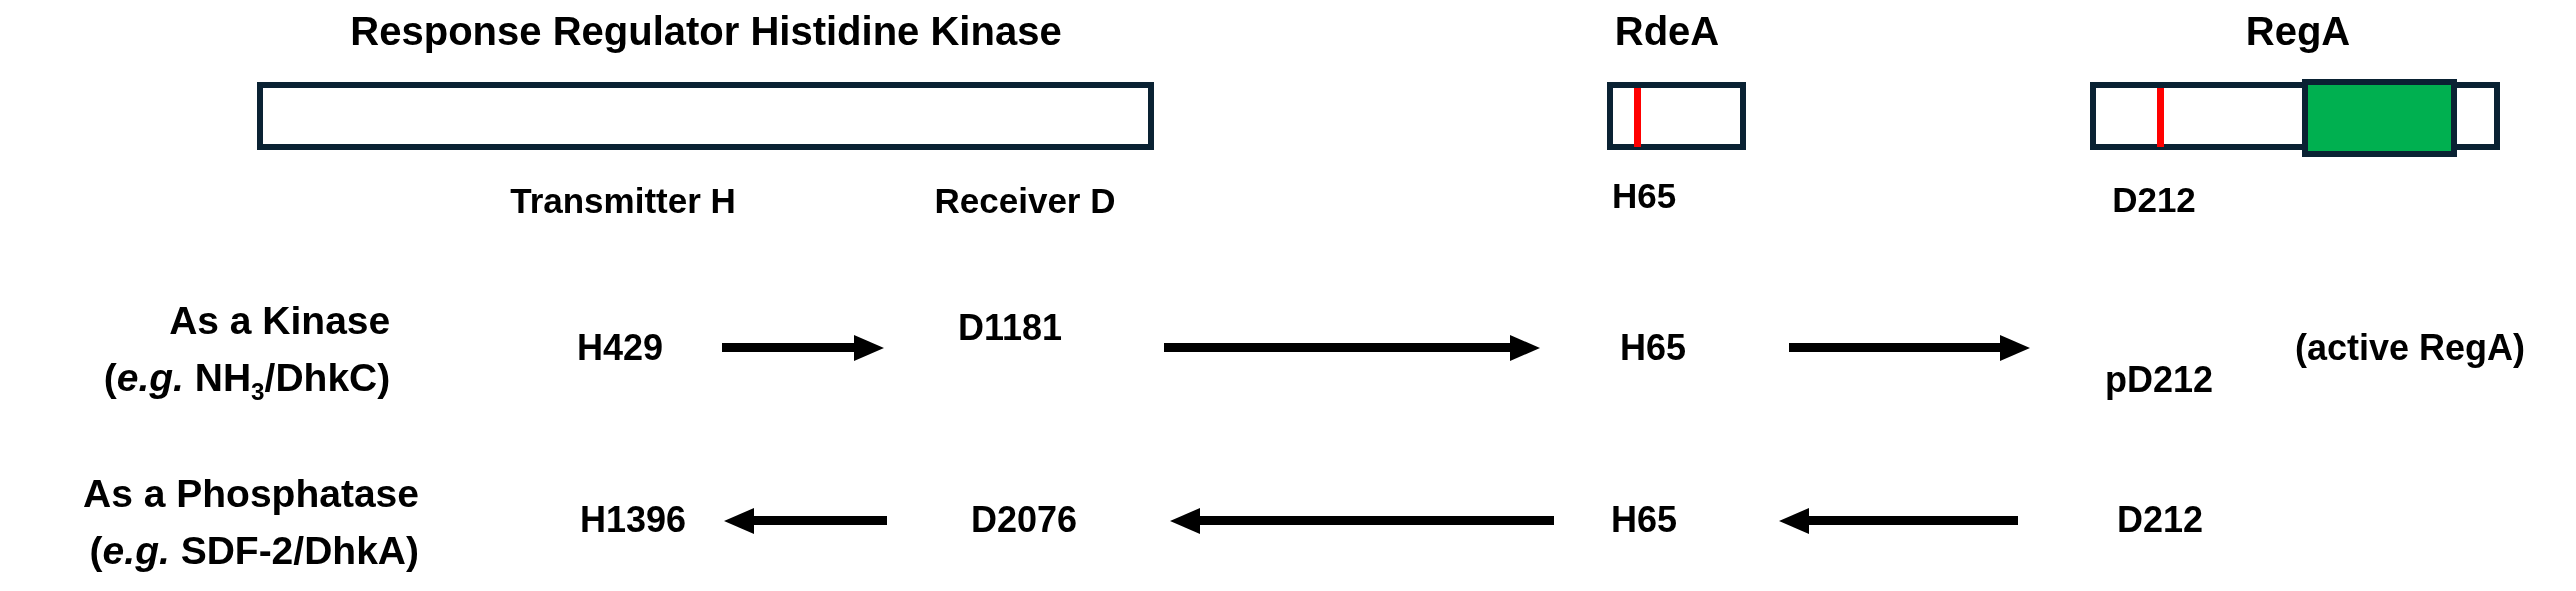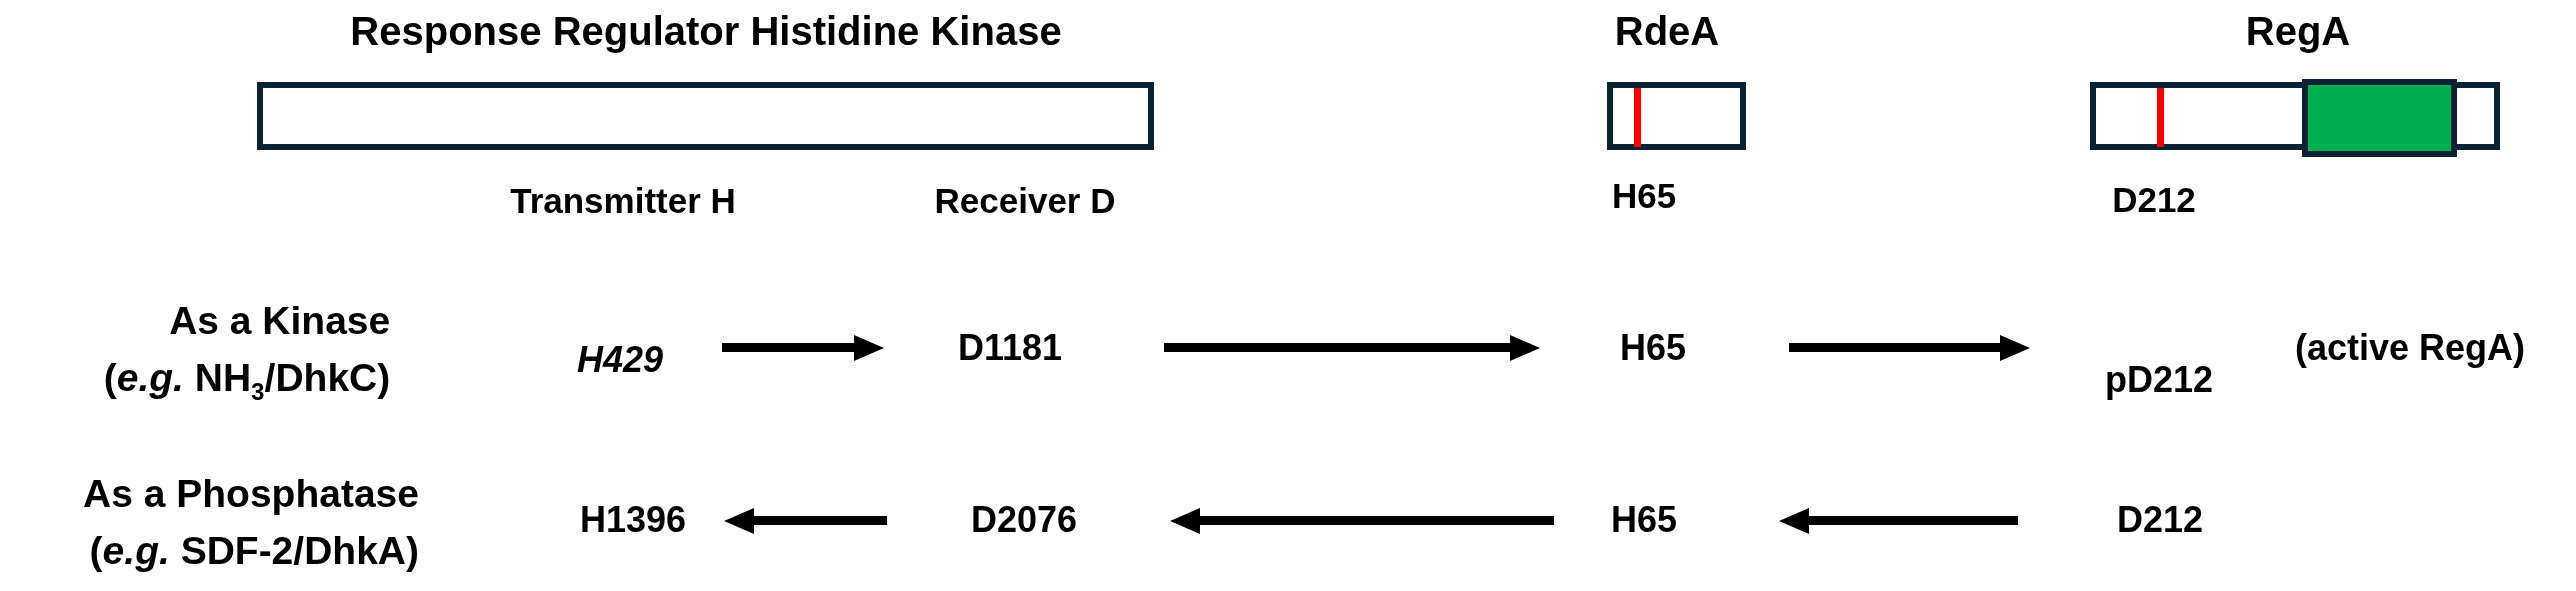--- a/index.html
+++ b/index.html
@@ -56,22 +56,22 @@
   .rega-site-line{left:2157px;top:88px;}
   .rega-green{left:2302px;top:79px;width:155px;height:78px;}
 
   .transmitter-label{left:623px;top:201px;}
   .receiver-label{left:1025px;top:201px;}
   .rdea-site-label{left:1644px;top:196px;}
   .rega-site-label{left:2154px;top:200px;}
 
   
   .kinase-row-name{left:247px;top:351px;}
-  .k-step1{left:620px;top:360px;font-style:italic;}
-  .k-step2{left:1010px;top:348px;}
+  .k-step1{left:620px;top:348px;}
+  .k-step2{left:1010px;top:328px;}
   .k-step3{left:1653px;top:348px;}
   .k-step4{left:2159px;top:348px;margin-top:32px;}
   .k-note{left:2410px;top:348px;}
   .arrow-a1{left:722px;top:343px;width:132px;}
   .arrow-a2{left:1164px;top:343px;width:346px;}
   .arrow-a3{left:1789px;top:343px;width:211px;}
 
   
   .phos-row-name{left:251px;top:523px;}
   .p-step1{left:633px;top:520px;}

